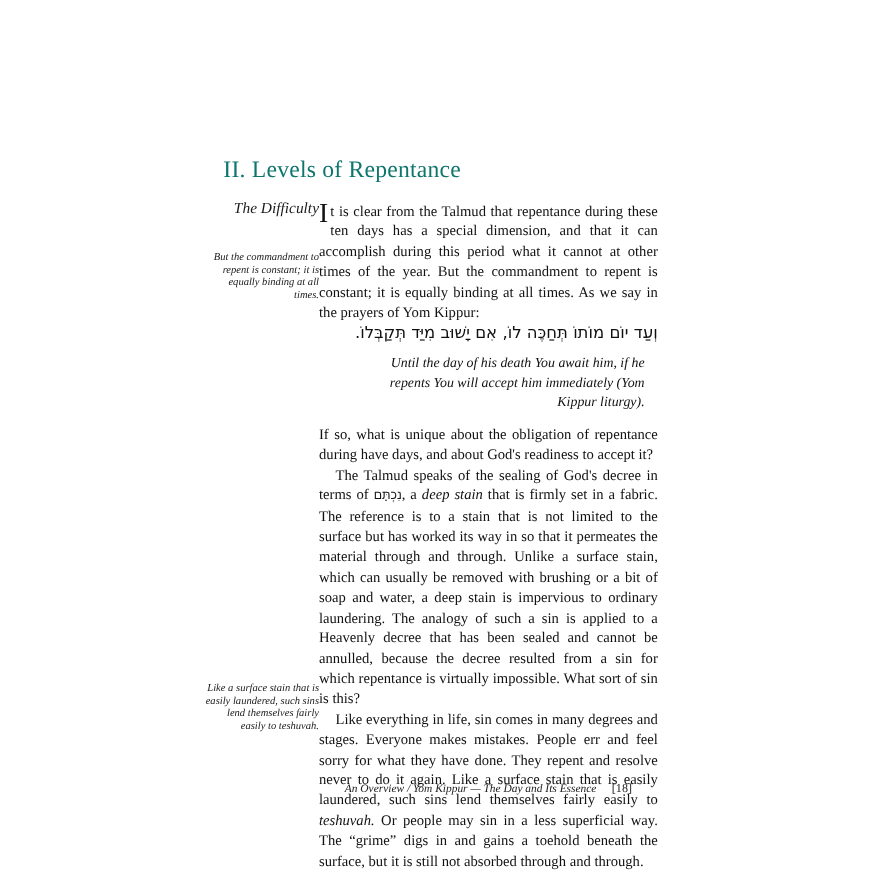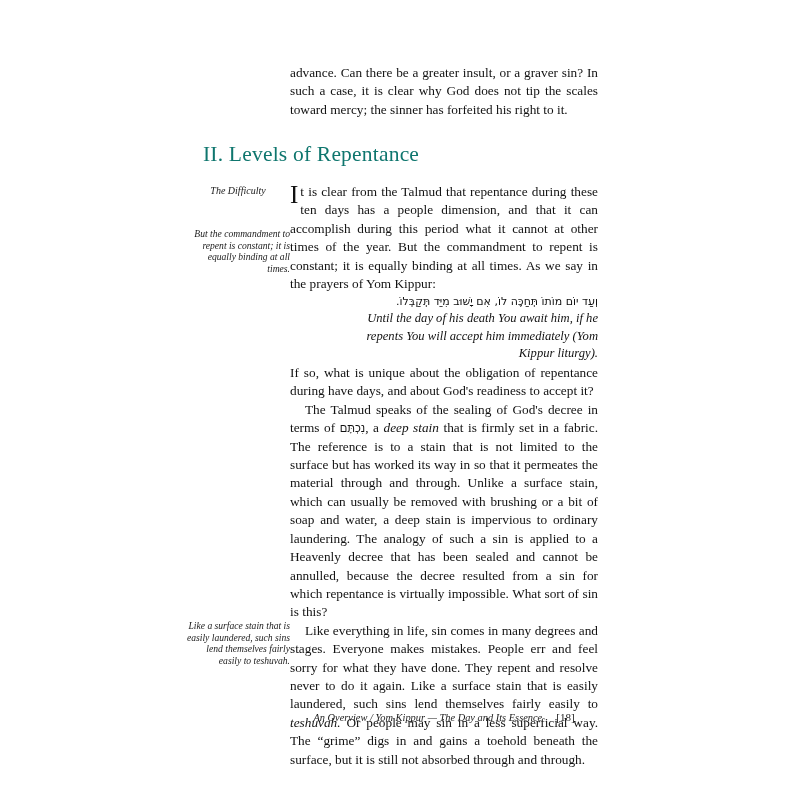--- a/index.html
+++ b/index.html
@@ -62,23 +62,22 @@
     position: absolute;
     width: 104px;
     text-align: right;
     font-style: italic;
     color: #1a1a1a;
   }
 
   .sidenote-title {
     left: 186px;
     top: 182px;
-    font-size: 10px;
+    font-size: 14px;
     line-height: 18.5px;
-    text-align: center;
   }
 
   .sidenote-body-1 {
     left: 186px;
     top: 228px;
     font-size: 9.6px;
     line-height: 11.6px;
   }
 
   .sidenote-body-2 {
@@ -116,32 +115,32 @@
   .quote-block {
     width: 308px;
     margin: 1px 0 2px 0;
     text-align: right;
   }
 
   .hebrew {
     direction: rtl;
     unicode-bidi: bidi-override;
     font-family: "DejaVu Sans", "Liberation Sans", sans-serif;
-    font-size: 11px;
+    font-size: 15px;
     line-height: 16px;
     text-align: right;
     margin: 0;
   }
 
   .quote-en {
     font-style: italic;
     font-size: 12.6px;
     line-height: 17.2px;
     text-align: right;
-    margin: 0;
+    margin: 12px;
     padding-left: 40px;
   }
 
   
   .ital { font-style: italic; font-family: Liberation Serif, serif; }
 
   .heb-inline {
     font-family: Liberation Sans, sans-serif;
     font-size: 11.2px;
     direction: rtl;
@@ -166,35 +165,32 @@
   .footer-num {
     font-style: normal;
     font-size: 11px;
   }
 </style>
 </head>
 <body>
 
 <div class="page">
 
-  <div class="top-block">
-    <p class="body-text">advance. Can there be a greater insult, or a graver sin? In such a case, it is clear why God does not tip the scales toward mercy; the sinner has forfeited his right to it.</p>
-  </div>
 
   <h2 class="section-heading">II. Levels of Repentance</h2>
 
   <div class="sidenote sidenote-title">The Difficulty</div>
 
   <div class="sidenote sidenote-body-1">But the commandment to repent is constant; it is equally binding at all times.</div>
 
   <div class="sidenote sidenote-body-2">Like a surface stain that is easily laundered, such sins lend themselves fairly easily to teshuvah.</div>
 
   <div class="main-col">
 
-    <p class="dropcap-para"><span class="dropcap">I</span><span>t is clear from the Talmud that repentance during these ten days has a people dimension, and that it can accomplish during this period what it cannot at other times of the year. But the commandment to repent is constant; it is equally binding at all times. As we say in the prayers of Yom Kippur:</span></p>
+    <p class="dropcap-para"><span class="dropcap">I</span><span>t is clear from the Talmud that repentance during these ten days has a special dimension, and that it can accomplish during this period what it cannot at other times of the year. But the commandment to repent is constant; it is equally binding at all times. As we say in the prayers of Yom Kippur:</span></p>
 
     <div class="quote-block">
       <p class="hebrew">וְעַד יוֹם מוֹתוֹ תְּחַכֶּה לוֹ, אִם יָשׁוּב מִיַּד תְּקַבְּלוֹ.</p>
       <p class="quote-en">Until the day of his death You await him, if he repents You will accept him immediately (Yom Kippur liturgy).</p>
     </div>
 
     <p class="body-text">If so, what is unique about the obligation of repentance during have days, and about God's readiness to accept it?</p>
 
     <p class="body-text indent"><span>The Talmud speaks of the sealing of God's decree in terms of </span><span class="heb-inline">נִכְתָּם</span><span>, a </span><span class="ital">deep stain</span><span> that is firmly set in a fabric. The reference is to a stain that is not limited to the surface but has worked its way in so that it permeates the material through and through. Unlike a surface stain, which can usually be removed with brushing or a bit of soap and water, a deep stain is impervious to ordinary laundering. The analogy of such a sin is applied to a Heavenly decree that has been sealed and cannot be annulled, because the decree resulted from a sin for which repentance is virtually impossible. What sort of sin is this?</span></p>
 

